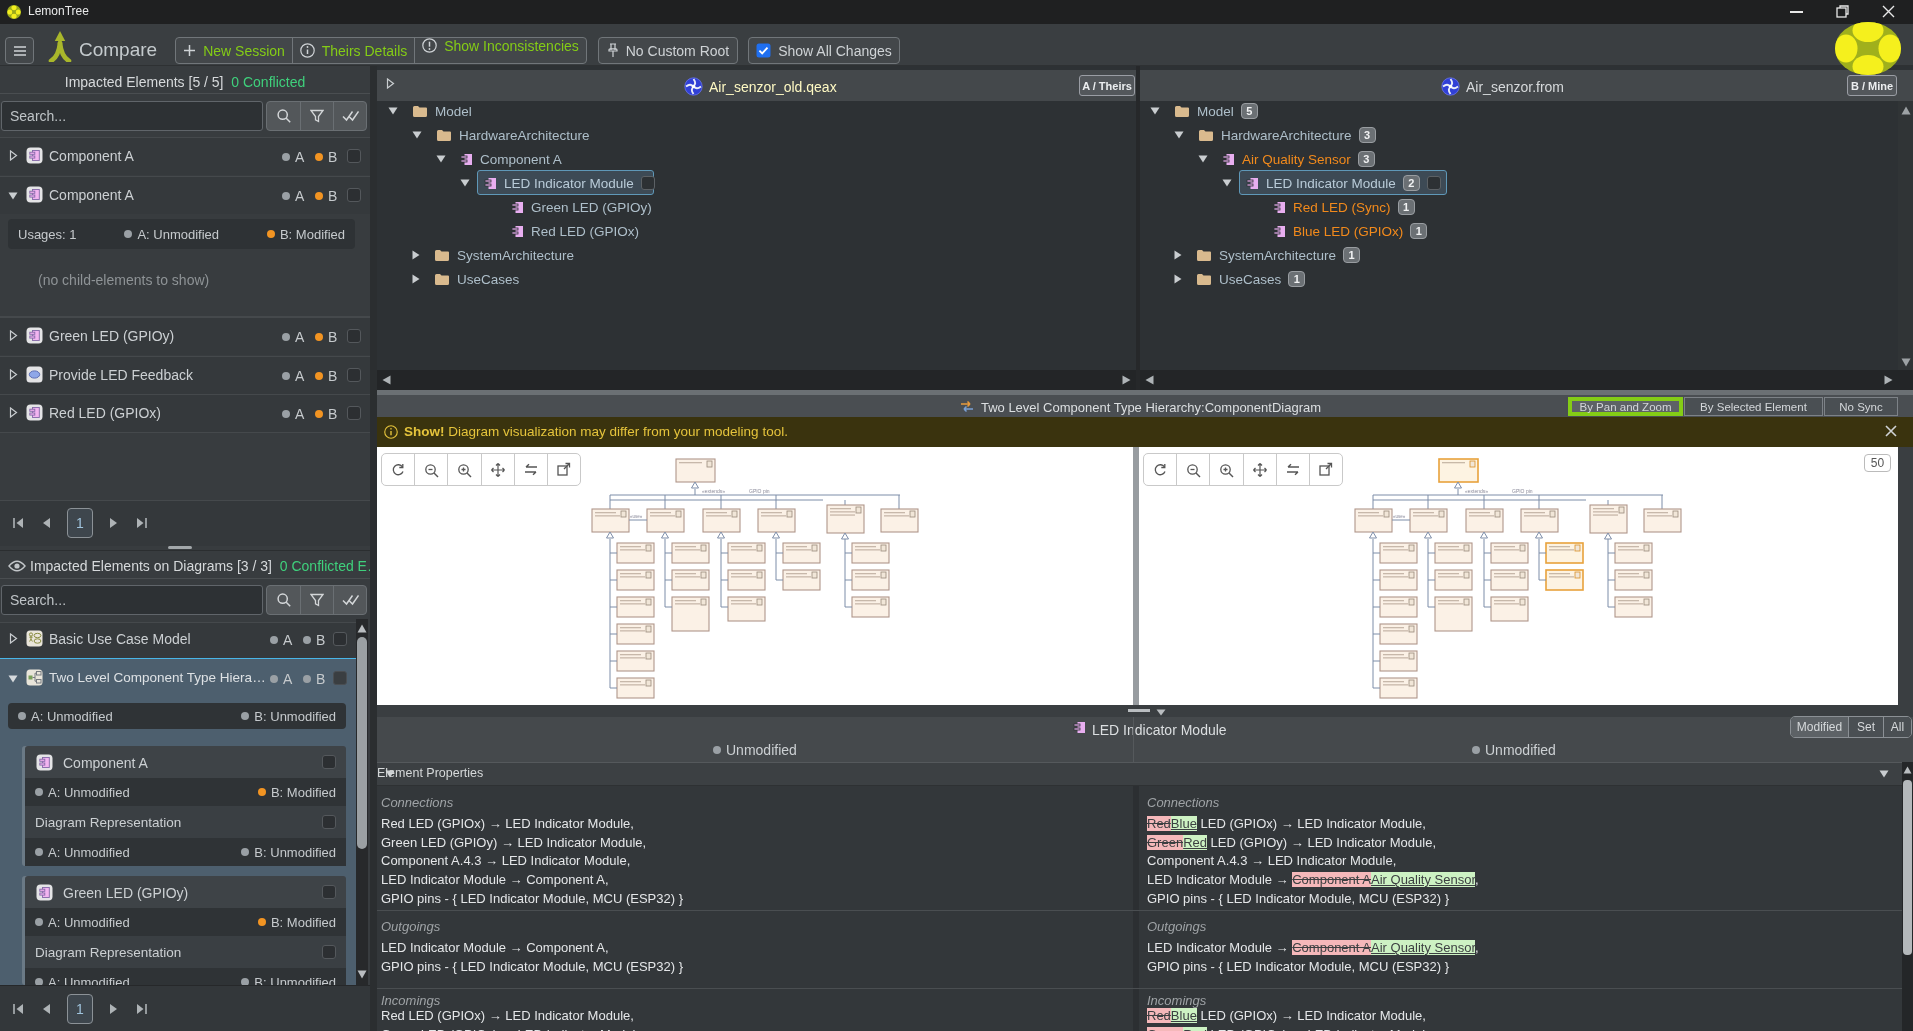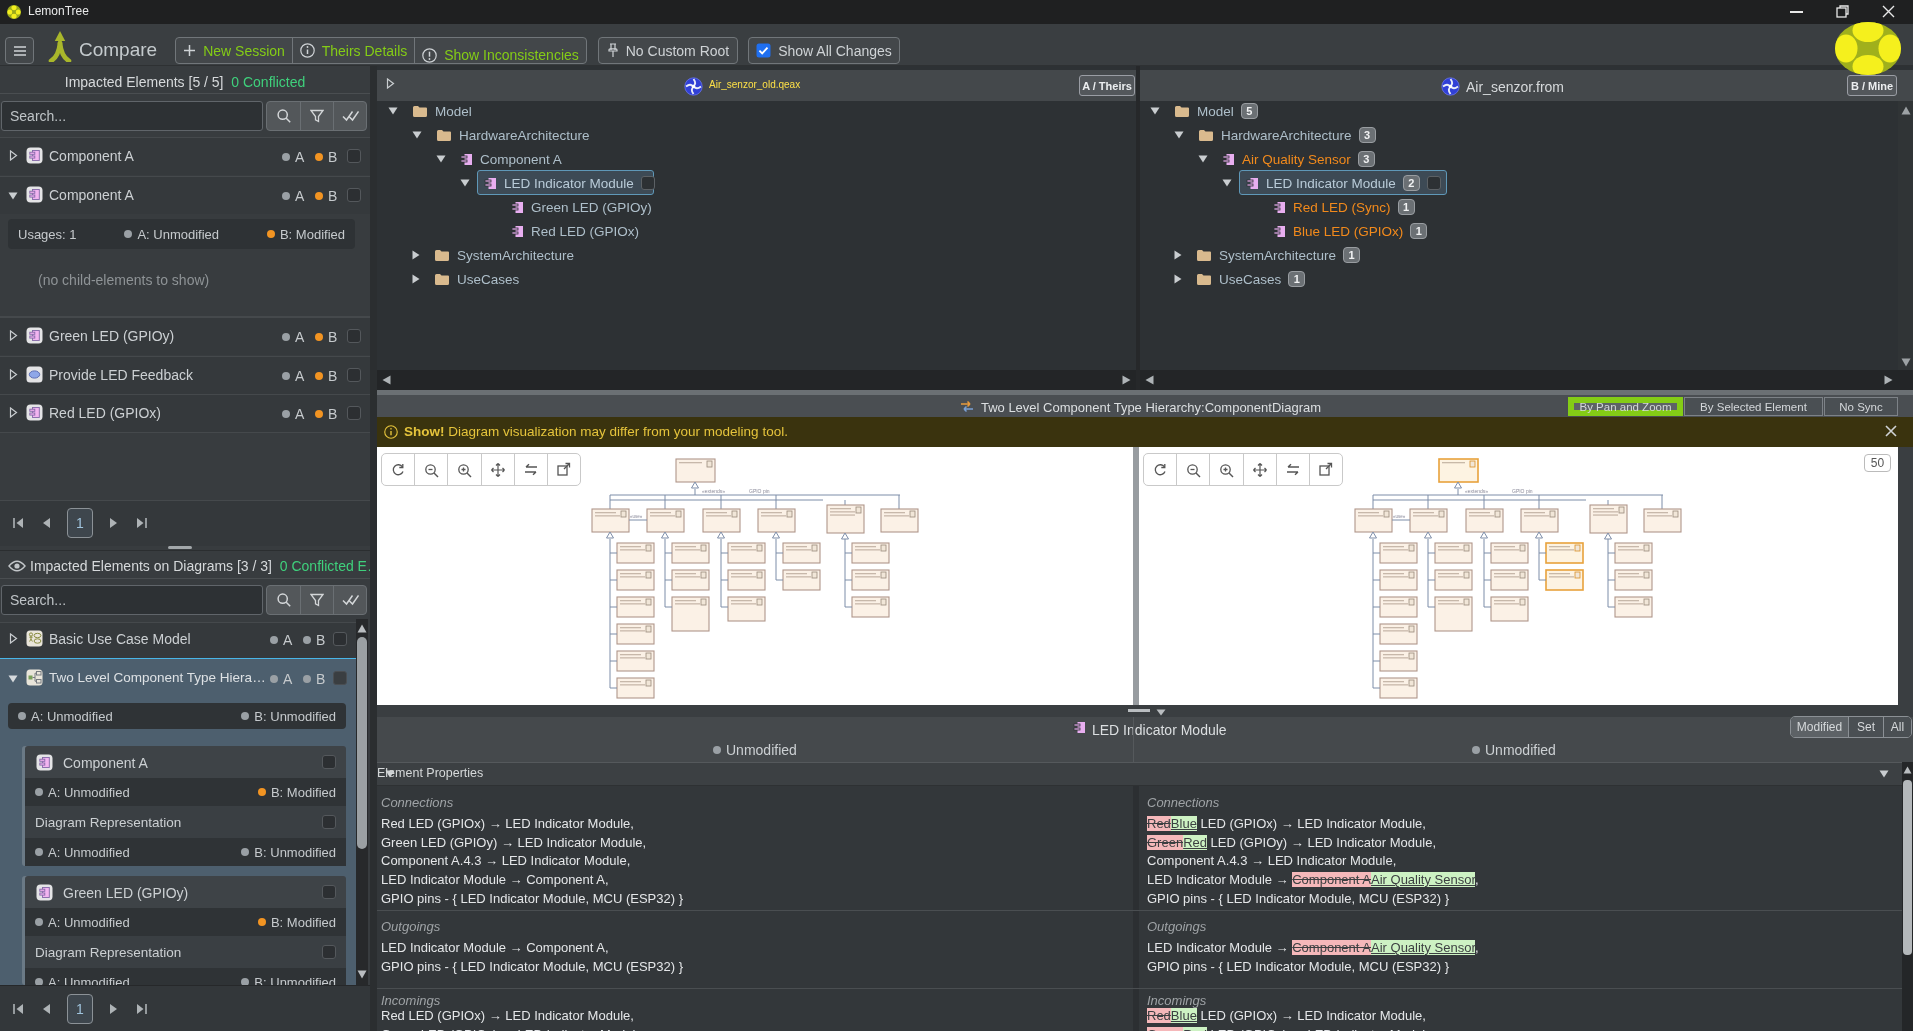--- a/index.html
+++ b/index.html
@@ -75,21 +75,21 @@
         <span>New Session</span>
       </div>
       <div style="width:122px;display:flex;align-items:center;justify-content:center;gap:7px;border-left:1px solid #71767a">
         <svg width="15" height="15" viewBox="0 0 15 15">
           <circle cx="7.5" cy="7.5" r="6.7" fill="none" stroke="#cfd3d6" stroke-width="1.2"></circle>
           <path d="M7.5 6.5 V11" stroke="#cfd3d6" stroke-width="1.5"></path>
           <circle cx="7.5" cy="4" r="0.9" fill="#cfd3d6"></circle>
         </svg>
         <span>Theirs Details</span>
       </div>
-      <div style="width:172px;display:flex;align-items:flex-end;justify-content:center;gap:7px;border-left:1px solid #71767a">
+      <div style="width:172px;display:flex;align-items:flex-start;justify-content:center;gap:7px;border-left:1px solid #71767a">
         <svg width="15" height="15" viewBox="0 0 15 15">
           <circle cx="7.5" cy="7.5" r="6.7" fill="none" stroke="#cfd3d6" stroke-width="1.2"></circle>
           <path d="M7.5 3.7 V8.7" stroke="#cfd3d6" stroke-width="1.5"></path>
           <circle cx="7.5" cy="11" r="0.9" fill="#cfd3d6"></circle>
         </svg>
         <span>Show Inconsistencies</span>
       </div>
     </div>
 <div class="tbtn" style="left:598px;width:140px">
       <svg width="12" height="15" viewBox="0 0 12 15">
@@ -387,21 +387,21 @@
 <div class="a" style="left:377px;top:70px;width:759px;height:31px;background:#44484b"></div>
 <div class="a" style="left:1140px;top:70px;width:773px;height:31px;background:#44484b"></div>
 <svg class="a" style="left:386px;top:78px" width="9" height="11" viewBox="0 0 9 11">
     <path d="M1.5 1 L7.5 5.5 L1.5 10 Z" fill="none" stroke="#c9cdd0" stroke-width="1.2"></path>
   </svg>
 <svg class="a" style="left:684px;top:77px" width="19" height="19" viewBox="0 0 19 19">
     <circle cx="9.5" cy="9.5" r="8.7" fill="#3140d6" stroke="#6a76e8" stroke-width="0.8"></circle>
     <path d="M9.5 2 C 12 5.5,11.5 7,9.5 9.5 C 7.5 12,7 13.5,9.5 17 M2 9.5 C 5.5 7,7 7.5,9.5 9.5 C 12 11.5,13.5 12,17 9.5" stroke="#e8ecf8" stroke-width="1.9" fill="none"></path>
     <circle cx="9.5" cy="9.5" r="1.7" fill="#fff"></circle>
   </svg>
-<div class="a" style="left:709px;top:79px;font-size:10px;color:#fde047">Air_senzor_old.qeax</div>
+<div class="a" style="left:709px;top:79px;font-size:14px;color:#fef9c3">Air_senzor_old.qeax</div>
 <div class="a" style="left:1079px;top:75px;width:56px;height:21px;background:#53575b;border:1px solid #9a9da4;border-radius:3px;color:#eceef0;font-size:11px;font-weight:bold;display:flex;align-items:center;justify-content:center">A / Theirs</div>
 <svg class="a" style="left:1441px;top:77px" width="19" height="19" viewBox="0 0 19 19">
     <circle cx="9.5" cy="9.5" r="8.7" fill="#3140d6" stroke="#6a76e8" stroke-width="0.8"></circle>
     <path d="M9.5 2 C 12 5.5,11.5 7,9.5 9.5 C 7.5 12,7 13.5,9.5 17 M2 9.5 C 5.5 7,7 7.5,9.5 9.5 C 12 11.5,13.5 12,17 9.5" stroke="#e8ecf8" stroke-width="1.9" fill="none"></path>
     <circle cx="9.5" cy="9.5" r="1.7" fill="#fff"></circle>
   </svg>
 <div class="a" style="left:1466px;top:79px;font-size:14px;color:#d6d9db">Air_senzor.from</div>
 <div class="a" style="left:1847px;top:75px;width:50px;height:21px;background:#53575b;border:1px solid #9a9da4;border-radius:3px;color:#eceef0;font-size:11px;font-weight:bold;display:flex;align-items:center;justify-content:center">B / Mine</div>
 <div class="a" style="left:1136px;top:66px;width:4px;height:324px;background:#26282a"></div>
 <div class="treerow" style="left:388px;top:99px">
@@ -586,21 +586,21 @@
     <path d="M0.5 0.5 L8.5 5 L0.5 9.5 Z" fill="#aeb3b6"></path>
   </svg>
 <div class="a" style="left:1898px;top:370px;width:15px;height:20px;background:#232527"></div>
 <div class="a" style="left:377px;top:390px;width:1536px;height:5px;background:#6b7074"></div>
 <div class="a" style="left:377px;top:395px;width:1536px;height:22px;background:#4a4e52"></div>
 <svg class="a" style="left:960px;top:400px" width="14" height="13" viewBox="0 0 14 13">
     <path d="M1 4 H10 M10 4 L7.5 1.5 M10 4 L7.5 6.5" stroke="#e89a3c" stroke-width="1.5" fill="none"></path>
     <path d="M13 9 H4 M4 9 L6.5 6.5 M4 9 L6.5 11.5" stroke="#7aa0d4" stroke-width="1.5" fill="none"></path>
   </svg>
 <div class="a" style="left:383px;top:400px;width:1536px;text-align:center;font-size:13px;color:#dcdfe1">Two Level Component Type Hierarchy:ComponentDiagram</div>
-<div class="a" style="left:1568px;top:397px;width:115px;height:19px;background:#5d6266;border:6px solid #84cc16;font-size:11.5px;color:#d4d7da;display:flex;align-items:center;justify-content:center">By Pan and Zoom</div>
+<div class="a" style="left:1568px;top:397px;width:115px;height:19px;background:#5d6266;border:4px solid #84cc16;font-size:11.5px;color:#d4d7da;display:flex;align-items:center;justify-content:center">By Pan and Zoom</div>
 <div class="a" style="left:1684px;top:397px;width:139px;height:19px;background:#4a4f53;border:1px solid #7d8287;font-size:11.5px;color:#d4d7da;display:flex;align-items:center;justify-content:center">By Selected Element</div>
 <div class="a" style="left:1824px;top:397px;width:74px;height:19px;background:#4a4f53;border:1px solid #7d8287;font-size:11.5px;color:#d4d7da;display:flex;align-items:center;justify-content:center">No Sync</div>
 <div class="a" style="left:377px;top:417px;width:1536px;height:30px;background:#3a330e"></div>
 <svg class="a" style="left:384px;top:425px" width="14" height="14" viewBox="0 0 15 15">
     <circle cx="7.5" cy="7.5" r="6.7" fill="none" stroke="#e5c43c" stroke-width="1.2"></circle>
     <path d="M7.5 6.5 V11" stroke="#e5c43c" stroke-width="1.5"></path>
     <circle cx="7.5" cy="4" r="0.9" fill="#e5c43c"></circle>
   </svg>
 <div class="a" style="left:404px;top:424px;font-size:13.5px;color:#e5c43c"><b>Show!</b> Diagram visualization may differ from your modeling tool.</div>
 <svg class="a" style="left:1884px;top:424px" width="14" height="14" viewBox="0 0 14 14">

